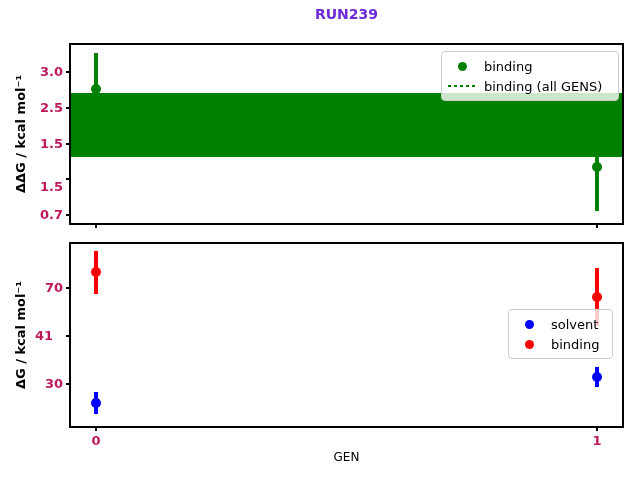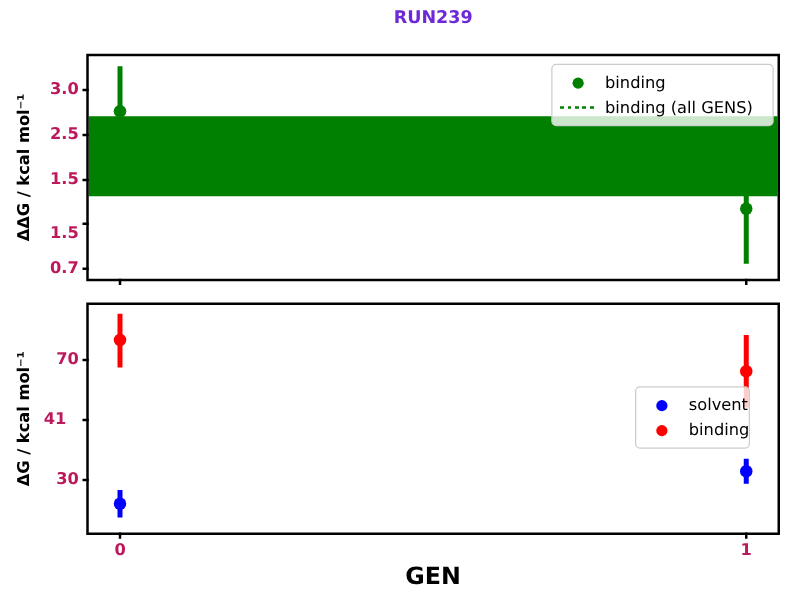--- a/index.html
+++ b/index.html
@@ -26,29 +26,29 @@
     line-height:16px;z-index:6;
   }
   .yticklabel{text-align:right;}
   .xticklabel{text-align:center;}
   .ylabel{
     position:absolute;white-space:nowrap;font-size:13px;font-weight:bold;color:#000;
     transform:translate(-50%,-50%) rotate(-90deg);z-index:6;
   }
   .xlabel{
     position:absolute;left:71px;top:450px;width:551px;text-align:center;
-    font-size:19px;font-weight:bold;color:#000;z-index:6;
+    font-size:12px;font-weight:normal;color:#000;z-index:6;
   }
   .legend{
     position:absolute;background:rgba(255,255,255,0.8);
     border:1px solid #cccccc;border-radius:4px;z-index:10;
     padding:4px 6px;box-sizing:border-box;
   }
   #legend-top{left:441px;top:51px;width:178px;}
-  #legend-bottom{left:508px;top:309px;width:92px;}
+  #legend-bottom{left:508px;top:309px;width:105px;}
   .legend-row{display:flex;align-items:center;height:20px;}
   .lh{width:28px;display:flex;align-items:center;justify-content:center;margin-right:8px;flex:0 0 28px;}
   .ldot{width:9px;height:9px;border-radius:50%;display:inline-block;}
   .lline{width:28px;height:2px;display:inline-block;}
   .llabel{font-size:13px;color:#000;white-space:nowrap;}
 </style>
 </head>
 <body>
 
 <div id="figure">

